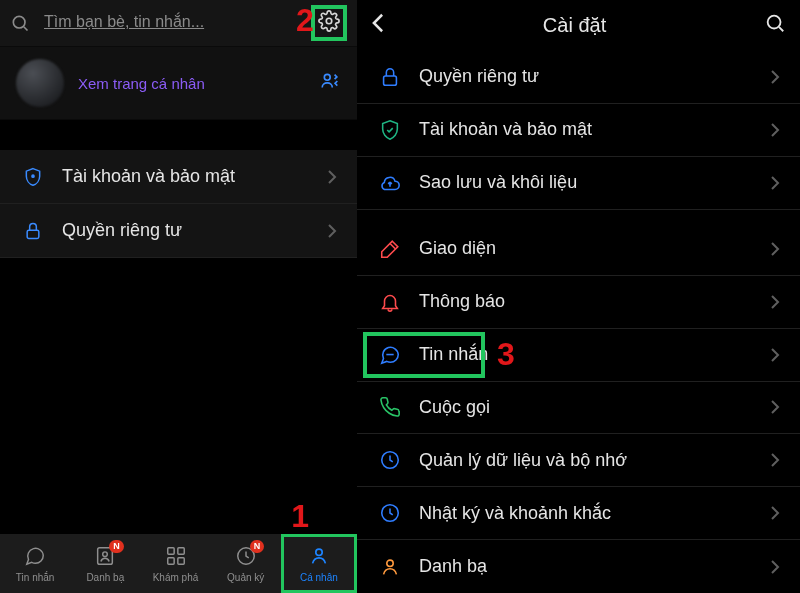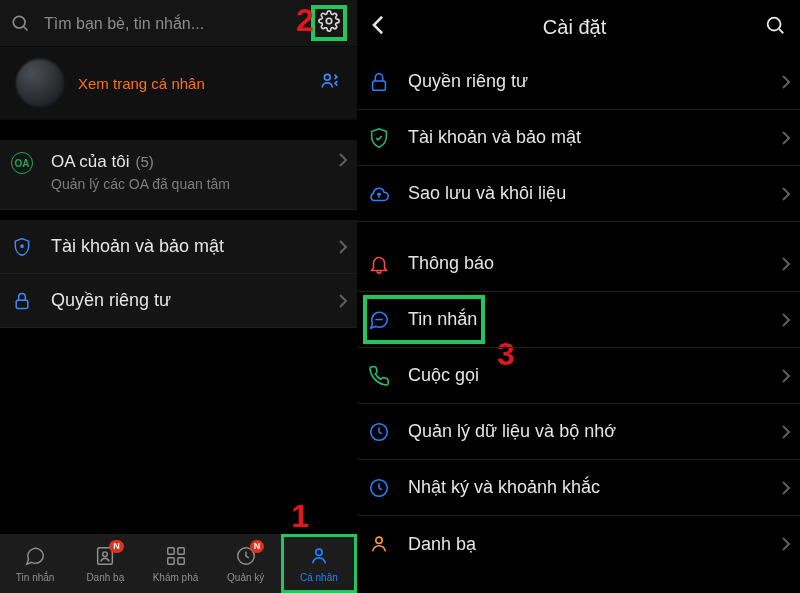--- a/index.html
+++ b/index.html
@@ -5,37 +5,37 @@
   * { margin:0; padding:0; box-sizing:border-box; font-family:-apple-system,Helvetica,Arial,sans-serif; }
   body { background:#333; width:800px; height:593px; overflow:hidden; }
   .wrap { display:flex; width:800px; height:593px; }
   .phone { position:relative; background:#000; display:flex; flex-direction:column; }
   .phone.left  { width:357px; }
   .phone.right { width:443px; }
 
   
   .chev svg,.icon svg{display:block;}
   .chev-r{color:#5f5f5f;}
-  .row { display:flex; align-items:center; padding:0 9px; color:#e5e5e5; border-bottom:1px solid #202020; }
+  .row { display:flex; align-items:center; padding:0 20px; color:#e5e5e5; border-bottom:1px solid #202020; }
   .row .icon{width:26px;display:flex;justify-content:center;}
   .row .label{flex:1;padding-left:16px;font-size:18px;}
   .highlight{border:4px solid #22c55e;text-align:right;}
 
   
   .callout{position:absolute;font-weight:700;font-size:32px;color:#e1171a;pointer-events:none;}
 
   
   .l-header{display:flex;align-items:center;height:46px;padding:0 10px;background:#151515;}
-  .l-search{flex:1;display:flex;align-items:flex-end;color:#8b8b8b;font-size:16px;}
+  .l-search{flex:1;display:flex;align-items:flex-start;color:#8b8b8b;font-size:16px;text-decoration:underline;}
   .l-search .icon{margin-right:14px;}
   .gear-box{width:36px;height:36px;display:flex;align-items:center;justify-content:center;color:#d7d7d7;}
   .profile{display:flex;align-items:center;height:74px;padding:0 16px;background:#111;border-top:1px solid #0a0a0a;border-bottom:1px solid #0a0a0a;}
   .avatar{width:48px;height:48px;border-radius:50%;background:radial-gradient(circle at 35% 30%,#4b4e54 0%,#2b2d31 55%,#121316 100%);filter:blur(1.2px);}
   .profile .txt{flex:1;padding-left:14px;}
-  .profile .sub{color:#f97316;font-size:15px;}
+  .profile .sub{color:#8b5cf6;font-size:15px;}
   .friend-sw{color:#3a8bff;}
   .l-section{background:#141414;}
   .l-row{height:54px;}
   .l-row.tall{height:70px; align-items:flex-start;padding-top:12px;}
   .l-row .two{display:flex;flex-direction:column;flex:1;padding-left:16px;}
   .l-row .two .t{color:#e5e5e5;font-size:17px;}
   .l-row .two .s{color:#7c7c7c;font-size:14px;margin-top:4px;}
   .l-divider{height:10px;background:#000;}
   .oa-count{color:#888;font-size:15px;margin-left:6px;}
   .qr-icon{color:#3a8bff;}
@@ -106,36 +106,20 @@
             <path d="M21 15l-2.5 2.5L21 20" transform="translate(-1,-3)"></path>
           </svg>
         </span>
      </div>
 
      <div class="l-divider"></div>
 
 
      <div class="l-divider"></div>
 
-     <div class="l-section">
-        <div class="row l-row tall">
-           <span class="icon">
-            <span class="oa-badge">OA</span>
-          </span>
-           <div class="two">
-              <div><span class="t">OA của tôi</span><span class="oa-count">(5)</span></div>
-              <span class="s">Quản lý các OA đã quan tâm</span>
-           </div>
-           <span class="chev chev-r">
-            <svg width="10" height="16" viewBox="0 0 10 16" fill="none" stroke="currentColor" stroke-width="2">
-              <path d="M2 2l6 6-6 6"></path>
-            </svg>
-          </span>
-        </div>
-     </div>
 
      <div class="l-divider"></div>
 
      <div class="l-section">
         <div class="row l-row">
            <span class="icon shield-o">
              <svg width="20" height="20" viewBox="0 0 24 24" fill="none" stroke="currentColor" stroke-width="1.8">
               <path d="M12 2l8 3v6c0 5-3.5 9.5-8 11-4.5-1.5-8-6-8-11V5l8-3z"></path>
               <circle cx="12" cy="11" r="1.3" fill="currentColor"></circle>
             </svg>
@@ -265,20 +249,34 @@
             <path d="M2 2l6 6-6 6"></path>
           </svg>
         </span>
      </div>
 
      <div class="r-divider"></div>
 
      <div class="row r-row">
         <span class="icon c-red">
           <svg width="22" height="22" viewBox="0 0 24 24" fill="none" stroke="currentColor" stroke-width="1.7">
+            <path d="M14.5 3.5l6 6L9 21H3v-6L14.5 3.5z"></path>
+            <path d="M12 6l6 6"></path>
+          </svg>
+        </span>
+        <span class="label">Giao diện</span>
+        <span class="chev chev-r">
+          <svg width="10" height="16" viewBox="0 0 10 16" fill="none" stroke="currentColor" stroke-width="2">
+            <path d="M2 2l6 6-6 6"></path>
+          </svg>
+        </span>
+     </div>
+     <div class="row r-row">
+        <span class="icon c-red">
+          <svg width="22" height="22" viewBox="0 0 24 24" fill="none" stroke="currentColor" stroke-width="1.7">
             <path d="M18 16v-5a6 6 0 1 0-12 0v5l-2 3h16l-2-3z"></path>
             <path d="M10 20a2 2 0 0 0 4 0"></path>
           </svg>
         </span>
         <span class="label">Thông báo</span>
         <span class="chev chev-r">
           <svg width="10" height="16" viewBox="0 0 10 16" fill="none" stroke="currentColor" stroke-width="2">
             <path d="M2 2l6 6-6 6"></path>
           </svg>
         </span>

